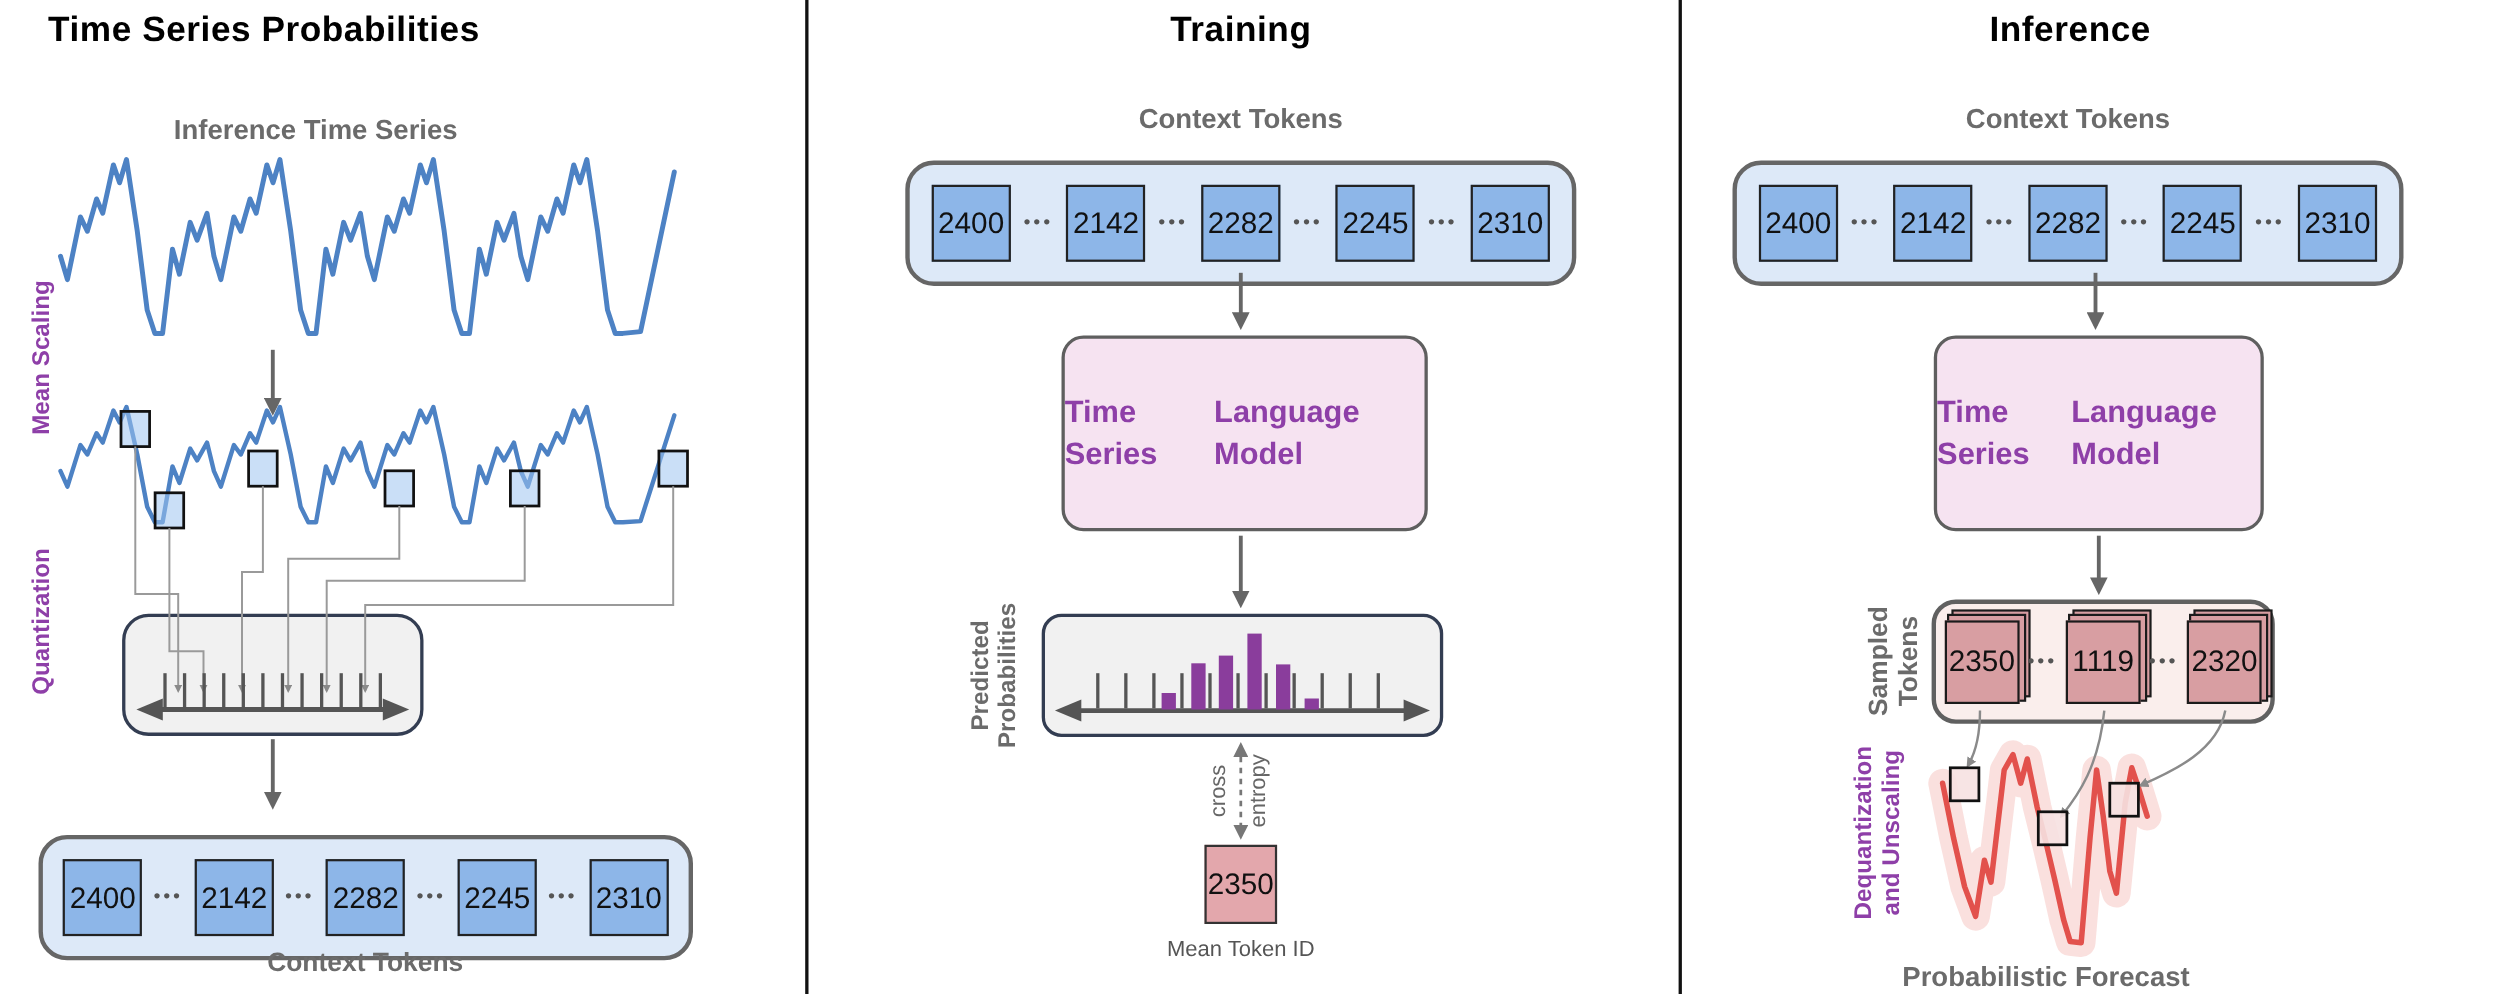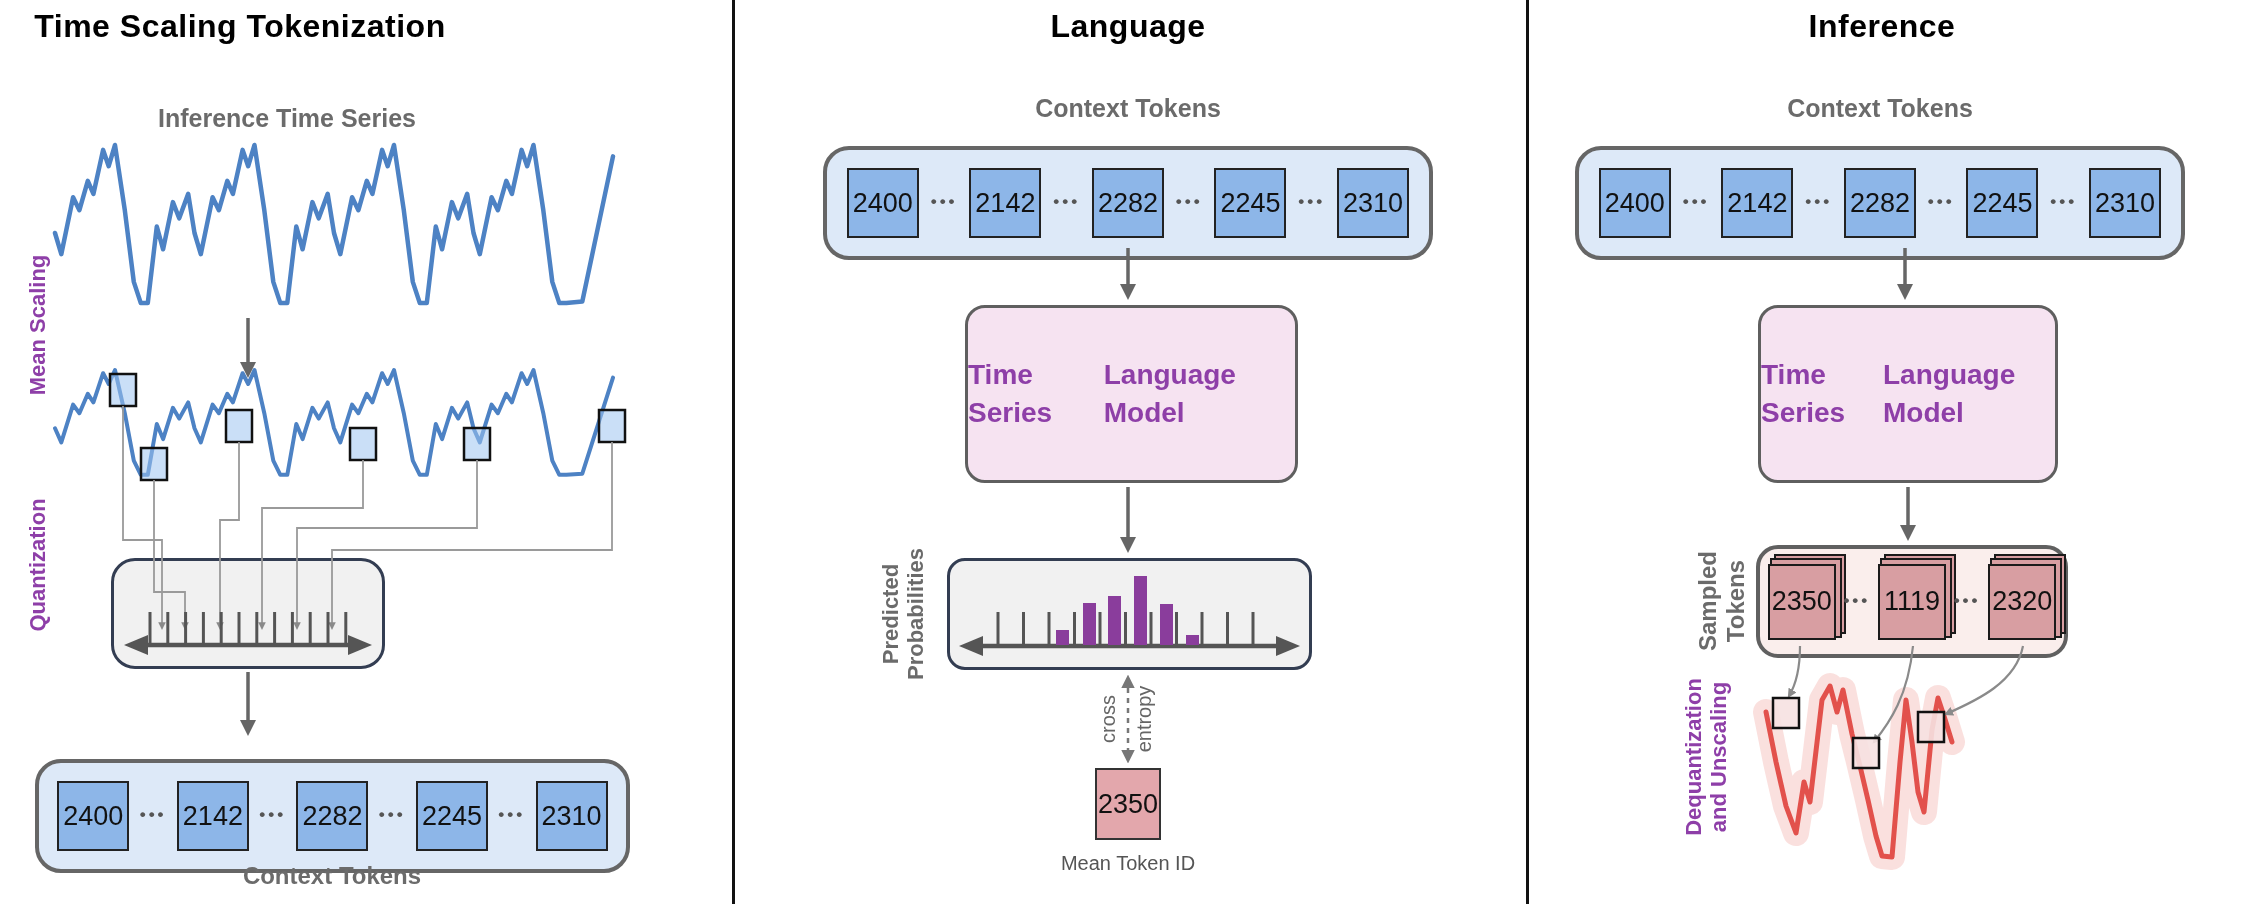--- a/index.html
+++ b/index.html
@@ -30,21 +30,21 @@
        display:flex;align-items:center;justify-content:center;font-size:27px;color:#111;
        box-shadow:4px -4px 0 0 #d89ea2,4px -4px 0 2px #1b1b1b,8px -8px 0 0 #d89ea2,8px -8px 0 2px #1b1b1b;}
   .plain{position:absolute;text-align:center;font-size:20px;color:#555;}
   svg#overlay{position:absolute;left:0;top:0;pointer-events:none;}
 </style>
 </head>
 <body>
 
 <div id="canvas">
 
-  <div class="ttl" style="left:20px;top:8px;width:440px;">Time Scaling Tokenization</div>
+  <div class="ttl" style="left:20px;top:8px;width:440px;">Time Series Probabilities</div>
   <div class="sub" style="left:87px;top:104px;width:400px;">Inference Time Series</div>
 
   <div class="rot purple" style="left:-62px;top:310px;width:200px;height:30px;">
     <span>Mean Scaling</span>
   </div>
   <div class="rot purple" style="left:-62px;top:550px;width:200px;height:30px;">
     <span>Quantization</span>
   </div>
 
   <div class="graybox" style="left:111px;top:558px;width:274px;height:111px;border-width:3.5px;border-radius:24px;"></div>
@@ -57,21 +57,21 @@
     <div class="tok">2282</div>
     <span class="dots">•••</span>
     <div class="tok">2245</div>
     <span class="dots">•••</span>
     <div class="tok">2310</div>
   </div>
   <div class="cap" style="left:132px;top:862px;width:400px;">Context Tokens</div>
 
   <div class="sep" style="left:732px;"></div>
 
-  <div class="ttl" style="left:928px;top:8px;width:400px;">Language</div>
+  <div class="ttl" style="left:928px;top:8px;width:400px;">Training</div>
   <div class="sub" style="left:928px;top:94px;width:400px;">Context Tokens</div>
 
   <div class="tok-container" style="left:823px;top:130px;width:610px;height:114px;">
     <div class="tok">2400</div>
     <span class="dots">•••</span>
     <div class="tok">2142</div>
     <span class="dots">•••</span>
     <div class="tok">2282</div>
     <span class="dots">•••</span>
     <div class="tok">2245</div>
@@ -132,20 +132,21 @@
   <div class="rot gray" style="left:1642px;top:574px;width:160px;height:54px;font-size:24px;">
     <span>Sampled</span>
     <span>Tokens</span>
   </div>
 
   <div class="rot purple" style="left:1601px;top:732px;width:210px;height:50px;">
     <span>Dequantization</span>
     <span>and Unscaling</span>
   </div>
 
+  <div class="cap" style="left:1660px;top:874px;width:400px;font-size:25px;">Probabilistic Forecast</div>
 
   <svg id="overlay" width="2267" height="904" viewBox="0 0 2267 904">
     <defs>
       <marker id="ah" viewBox="0 0 10 10" refX="7.5" refY="5" markerWidth="4.6" markerHeight="4.6" orient="auto-start-reverse">
         <path d="M0 0 L10 5 L0 10 z" fill="#666"></path>
       </marker>
       <marker id="ahl" viewBox="0 0 10 10" refX="7.5" refY="5" markerWidth="6.5" markerHeight="6.5" orient="auto-start-reverse">
         <path d="M0 0 L10 5 L0 10 z" fill="#999"></path>
       </marker>
       <marker id="ahd" viewBox="0 0 10 10" refX="7.5" refY="5" markerWidth="5.5" markerHeight="5.5" orient="auto-start-reverse">

